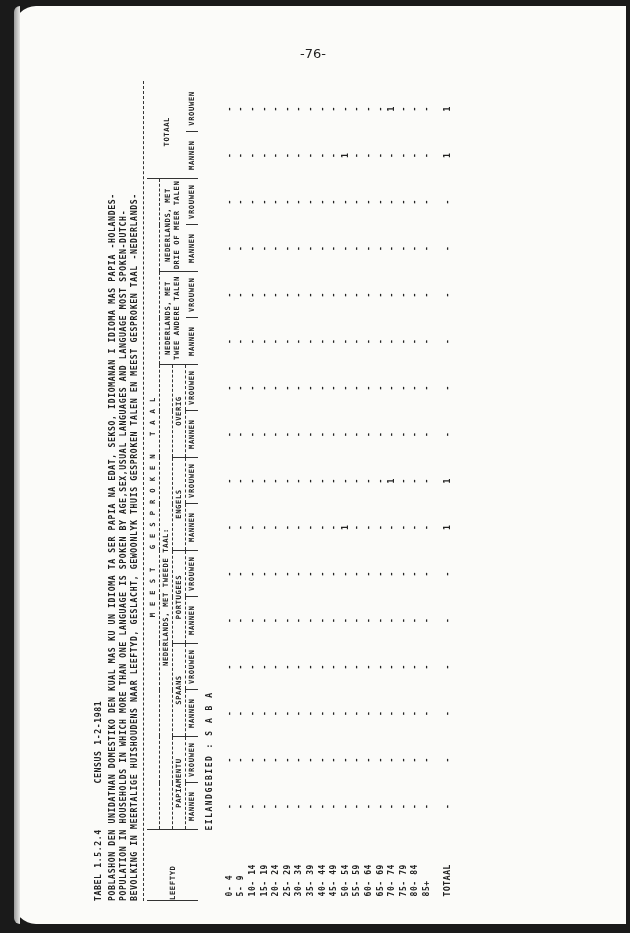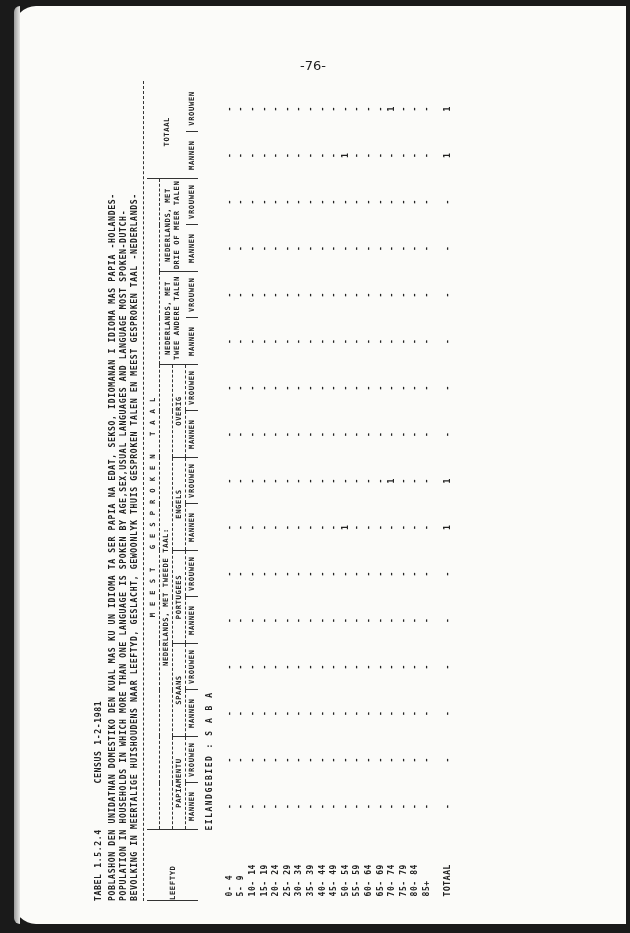--- a/index.html
+++ b/index.html
@@ -1,19 +1,19 @@
 <!DOCTYPE html>
 <html><head>
 <meta charset="utf-8">
 <style>
   html,body{margin:0;padding:0;}
   body{width:630px;height:933px;background:#1a1a1a;position:relative;overflow:hidden;font-family:"DejaVu Sans Mono","Liberation Mono",monospace;color:#222;}
   .page{position:absolute;left:14px;top:6px;width:612px;height:918px;background:#fbfbf9;border-radius:22px 0 0 22px;}
   .page-edge{position:absolute;left:0;top:0;width:6px;height:100%;background:linear-gradient(90deg,#9a9a9a,#e8e8e6);border-radius:22px 0 0 22px;}
-  .pagenum{position:absolute;left:286px;top:40px;font-size:13px;font-family:"DejaVu Sans","Liberation Sans",sans-serif;margin-top:12px;}
+  .pagenum{position:absolute;left:286px;top:40px;font-size:13px;font-family:"DejaVu Sans","Liberation Sans",sans-serif;}
   
   .rot{position:absolute;left:80px;top:895px;width:820px;height:400px;transform-origin:0 0;transform:rotate(-90deg);font-size:8.2px;letter-spacing:0.6px;font-weight:bold;line-height:1;}
   .hdr-line{white-space:nowrap;height:11px;}
   .title{height:14px;white-space:nowrap;}
   .title span{margin-right:40px;}
   .dash{border-top:1.5px dashed #333;margin:2px 0 3px;}
   table{border-collapse:collapse;table-layout:fixed;}
   td,th{padding:0;text-align:center;font-weight:bold;font-size:7.2px;white-space:nowrap;}
   .hdr th{border-left:1.5px solid #333;height:12px;}
   .grp{border-bottom:1.5px dashed #333;}

